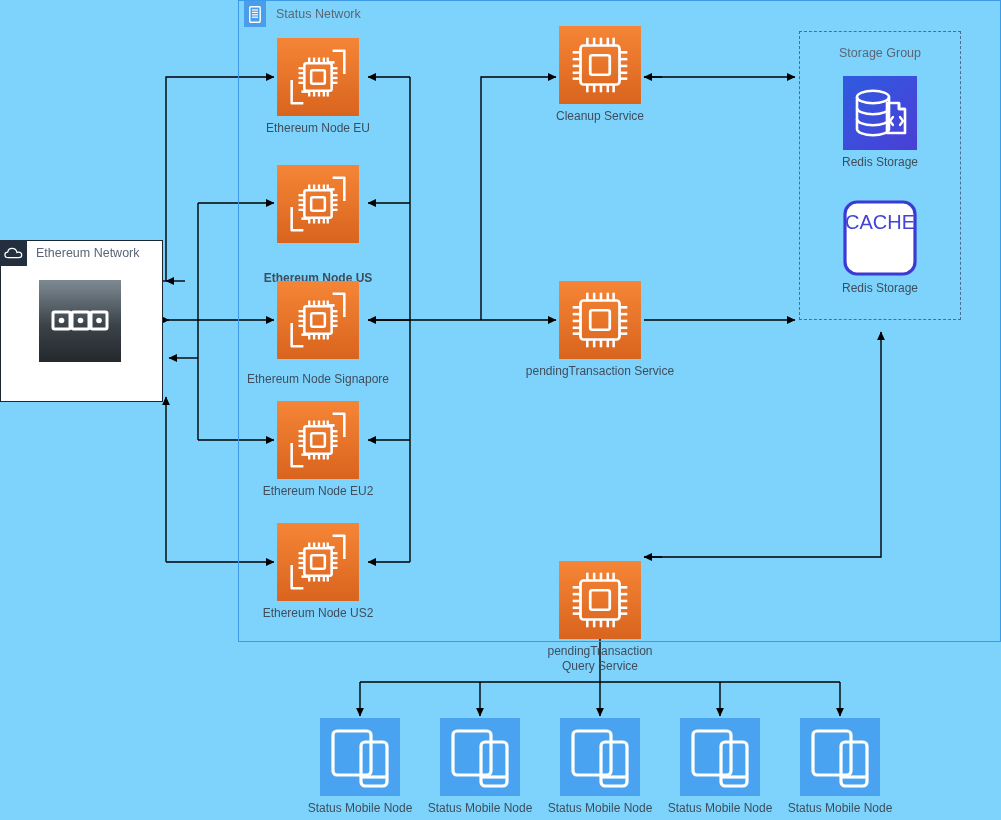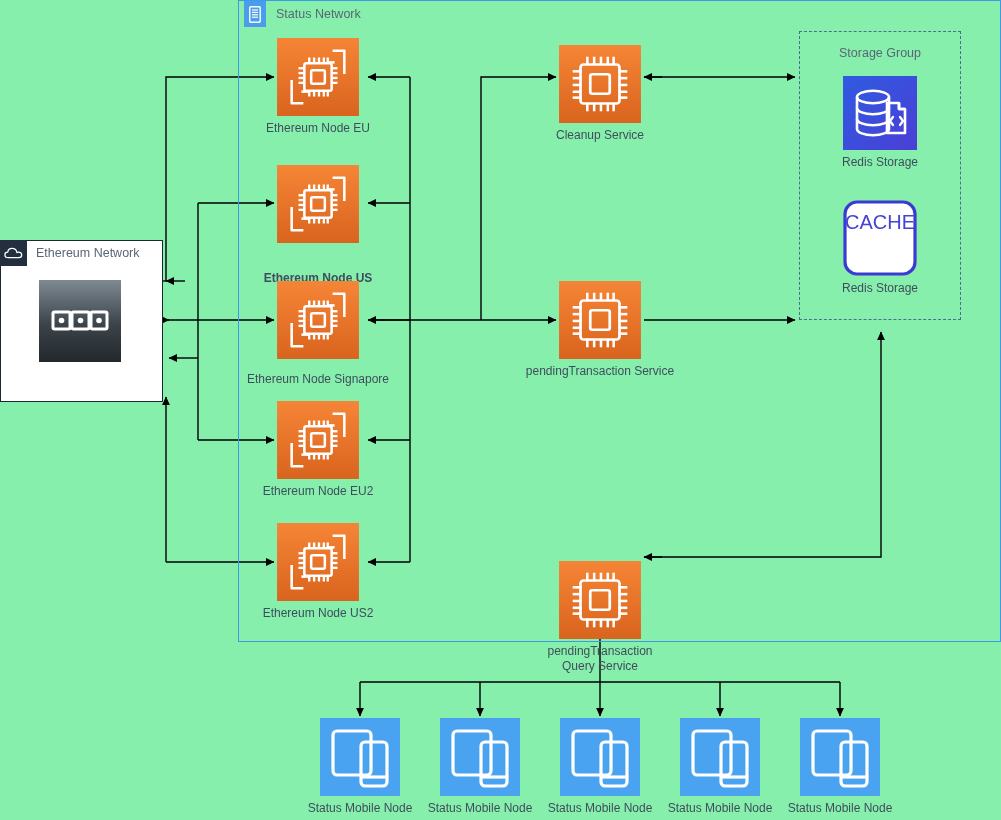--- a/index.html
+++ b/index.html
@@ -6,21 +6,21 @@
   html,body{margin:0;padding:0;background:#ffffff;}
   body{
     font-family:"Liberation Sans","DejaVu Sans",sans-serif;
     -webkit-font-smoothing:antialiased;
   }
   #canvas{
     position:relative;
     width:1001px;
     height:820px;
     overflow:hidden;
-    background:#86efac;
+    background:#7dd3fc;
   }
   #wires{
     position:absolute;
     left:0;top:0;
     width:1001px;height:820px;
     pointer-events:none;
   }
 
   
   .group-box{
@@ -394,21 +394,21 @@
           <line x1="22" y1="46" x2="28" y2="46"></line>
         <line x1="56" y1="31" x2="62" y2="31"></line>
           <line x1="56" y1="36" x2="62" y2="36"></line>
         <line x1="56" y1="41" x2="62" y2="41"></line>
           <line x1="56" y1="46" x2="62" y2="46"></line>
       </g>
     </svg>
     <span class="caption">Ethereum Node US2</span>
   </div>
 
-  <div class="tile" style="left:559px;top:45px;width:82px;height:78px;">
+  <div class="tile" style="left:559px;top:26px;width:82px;height:78px;">
     <svg class="art" width="82" height="78" viewBox="0 0 84 80">
       <defs>
         <linearGradient id="gChip" x1="0" y1="0" x2="0" y2="1">
           <stop offset="0%" stop-color="#F58536"></stop>
             <stop offset="100%" stop-color="#D9641E"></stop>
         </linearGradient>
       </defs>
       <rect width="84" height="80" fill="url(#gChip)"></rect>
       <g fill="none" stroke="#ffffff" stroke-width="2.8" stroke-linejoin="round">
         <rect x="22" y="20" width="40" height="40" rx="3"></rect>

